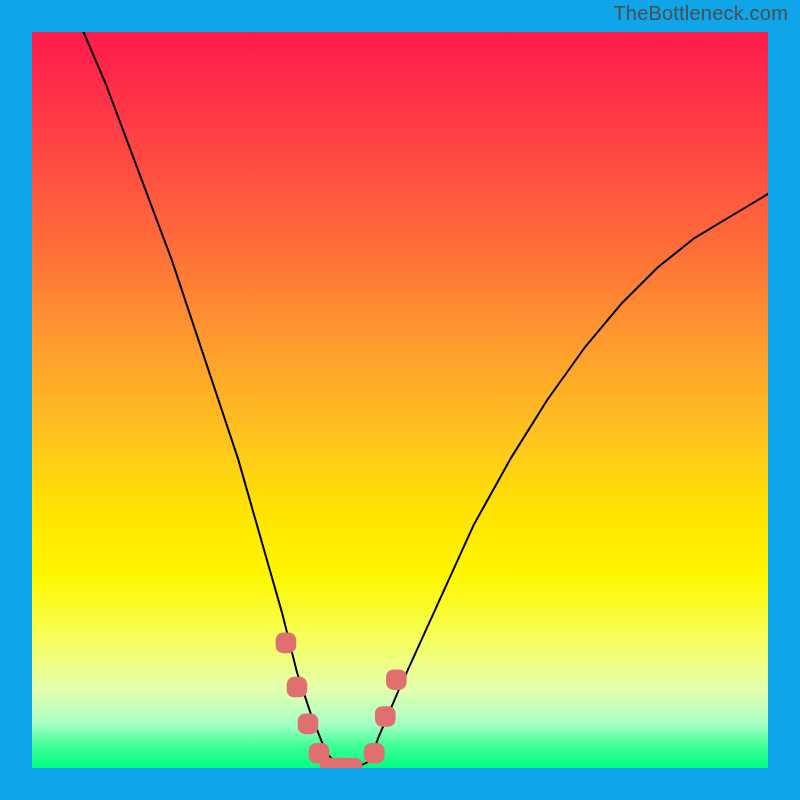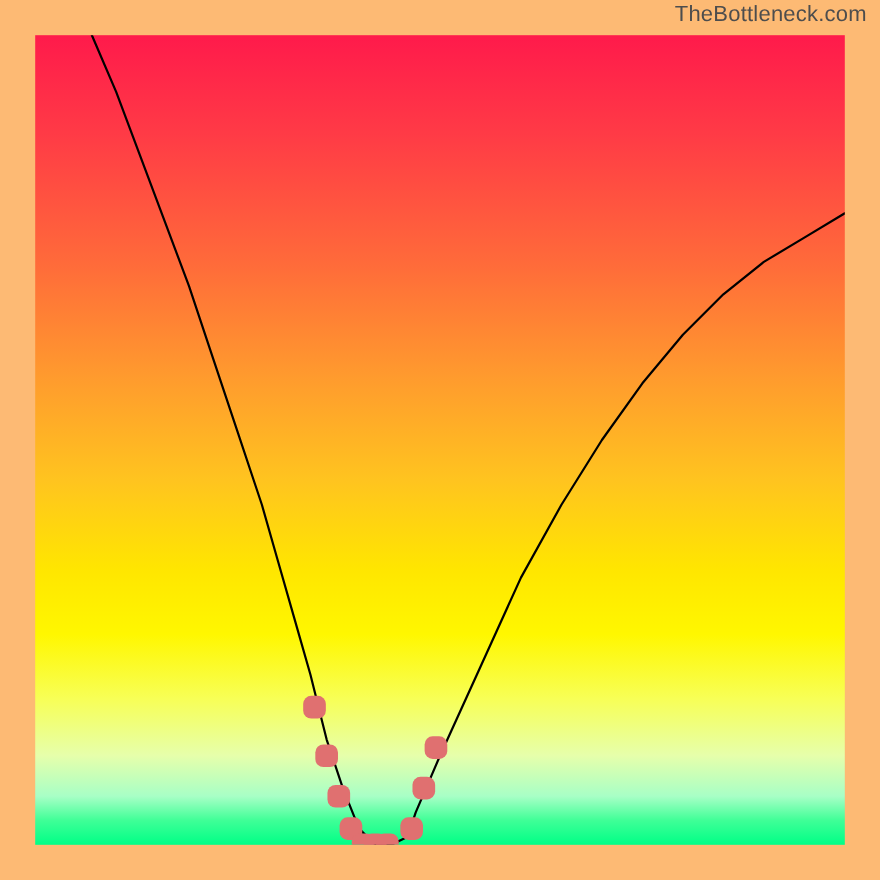--- a/index.html
+++ b/index.html
@@ -8,21 +8,21 @@
     width: 800px;
     height: 800px;
     background: #000;
     font-family: Arial, Helvetica, sans-serif;
     overflow: hidden;
   }
   .stage {
     position: relative;
     width: 800px;
     height: 800px;
-    background: #fdba74;
+    background: #0ea5e9;
   }
   .watermark {
     position: absolute;
     top: 2px;
     right: 12px;
     color: #4d4d4d;
     font-size: 20px;
     font-weight: 500;
     letter-spacing: 0.2px;
     z-index: 5;

